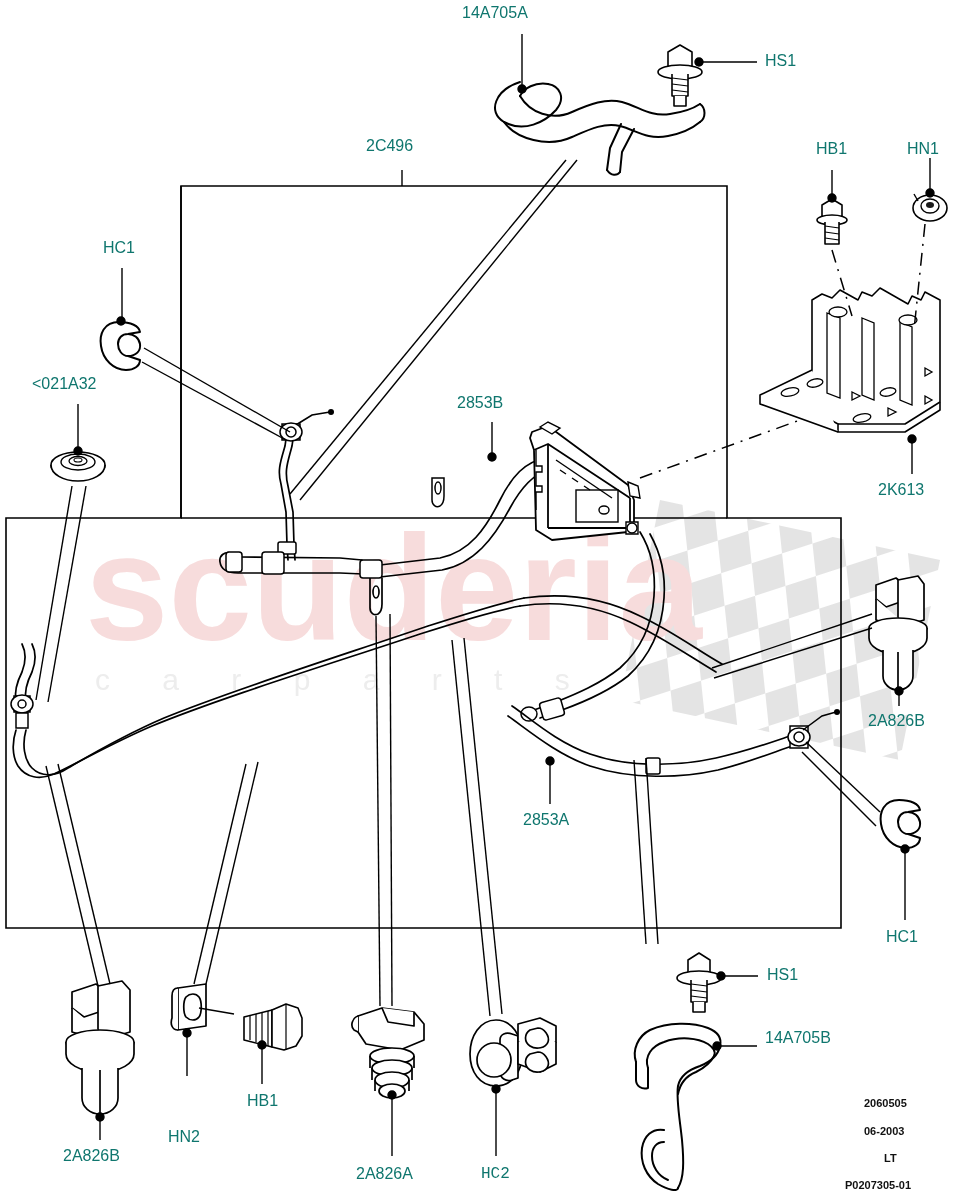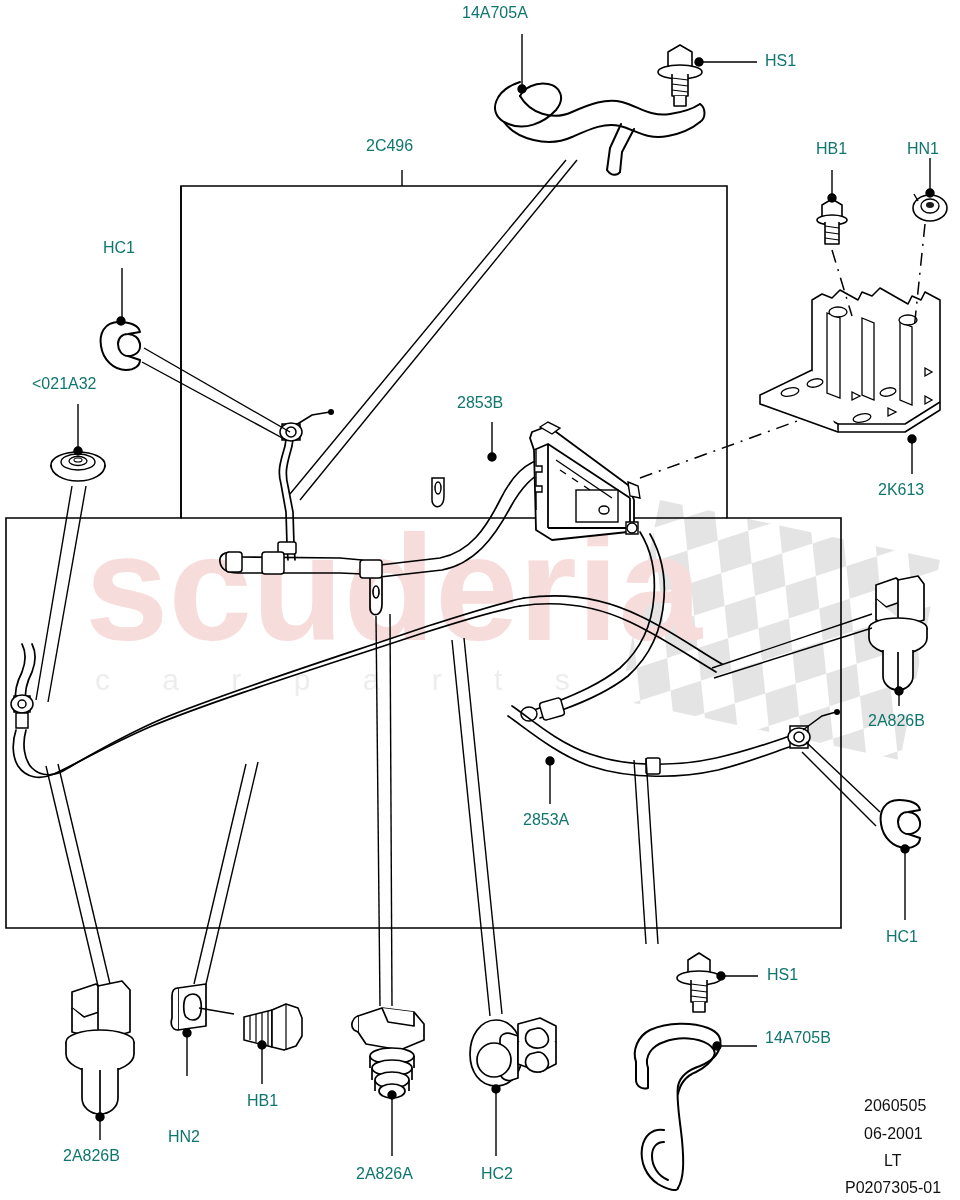--- a/index.html
+++ b/index.html
@@ -27,22 +27,23 @@
     font-size: 16px;
     font-weight: 400;
     white-space: nowrap;
     letter-spacing: 0px;
     text-align: right;
   }
   .footer-line {
     position: absolute;
     color: #111111;
     font-family: "Liberation Sans", sans-serif;
-    font-size: 16px;
+    font-size: 11px;
     white-space: nowrap;
+    font-weight: bold;
   }
 </style>
 </head>
 <body>
 
 <div id="page">
 
   <svg id="diagram-svg" viewBox="0 0 960 1200">
     <defs>
       <pattern id="checkerpat" width="64" height="64" patternUnits="userSpaceOnUse" patternTransform="rotate(-18) skewX(-12)">
@@ -425,20 +426,20 @@
   <div class="callout" style="left:878px; top:481px;">2K613</div>
   <div class="callout" style="left:868px; top:712px;">2A826B</div>
   <div class="callout" style="left:523px; top:811px;">2853A</div>
   <div class="callout" style="left:886px; top:928px;">HC1</div>
   <div class="callout" style="left:767px; top:966px;">HS1</div>
   <div class="callout" style="left:765px; top:991px;margin-top:38px;">14A705B</div>
   <div class="callout" style="left:168px; top:1128px;">HN2</div>
   <div class="callout" style="left:247px; top:1092px;">HB1</div>
   <div class="callout" style="left:63px;  top:1147px;">2A826B</div>
   <div class="callout" style="left:356px; top:1165px;">2A826A</div>
-  <div class="callout" style="left:481px; top:1165px;">HC2</div>
+  <div class="callout" style="left:481px; top:1165px;font-family:Liberation Mono, monospace;">HC2</div>
 
   <div class="footer-line" style="left:864px; top:1097px;">2060505</div>
-  <div class="footer-line" style="left:864px; top:1125px;">06-2001</div>
+  <div class="footer-line" style="left:864px; top:1125px;">06-2003</div>
   <div class="footer-line" style="left:884px; top:1152px;">LT</div>
   <div class="footer-line" style="left:845px; top:1179px;">P0207305-01</div>
 
 </div>
 
 </body></html>

